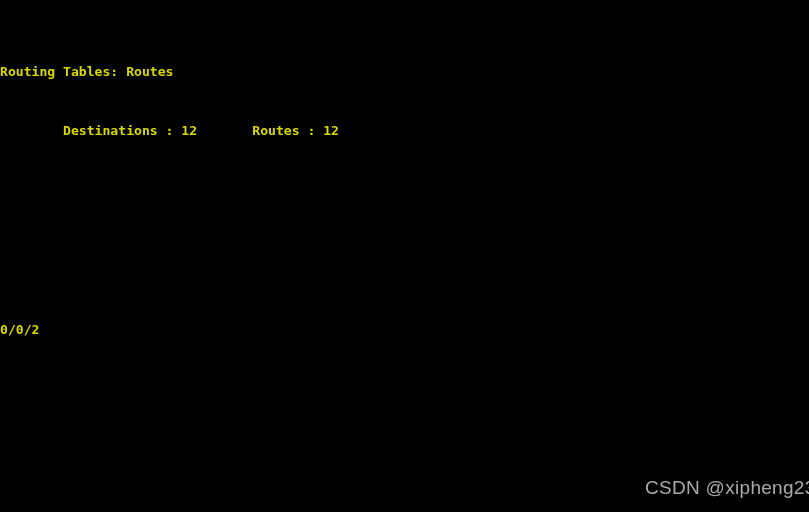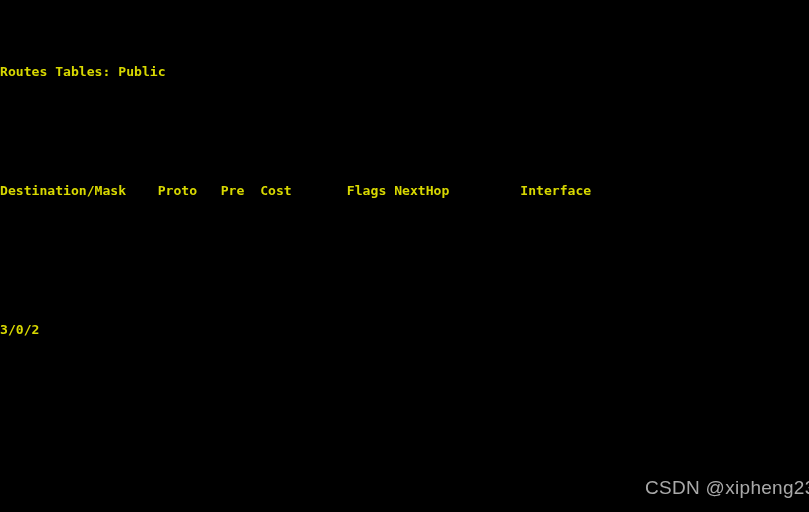--- a/index.html
+++ b/index.html
@@ -49,26 +49,26 @@
     white-space: pre;
     pointer-events: none;
   }
 </style>
 </head>
 <body>
 
 <div id="terminal">
   <div id="screen">
 
-    <span class="line">Routes Tables: Public</span>
+    <span class="line">Routing Tables: Routes</span>
+    <span class="line">        Destinations : 12       Routes : 12</span>
     <span class="blank"> </span>
-    <span class="line">Destination/Mask    Proto   Pre  Cost       Flags NextHop         Interface</span>
     <span class="blank"> </span>
 
-    <span class="line">3/0/2</span>
+    <span class="line">0/0/2</span>
 
     
     
 
     
     
 
     
     
 

